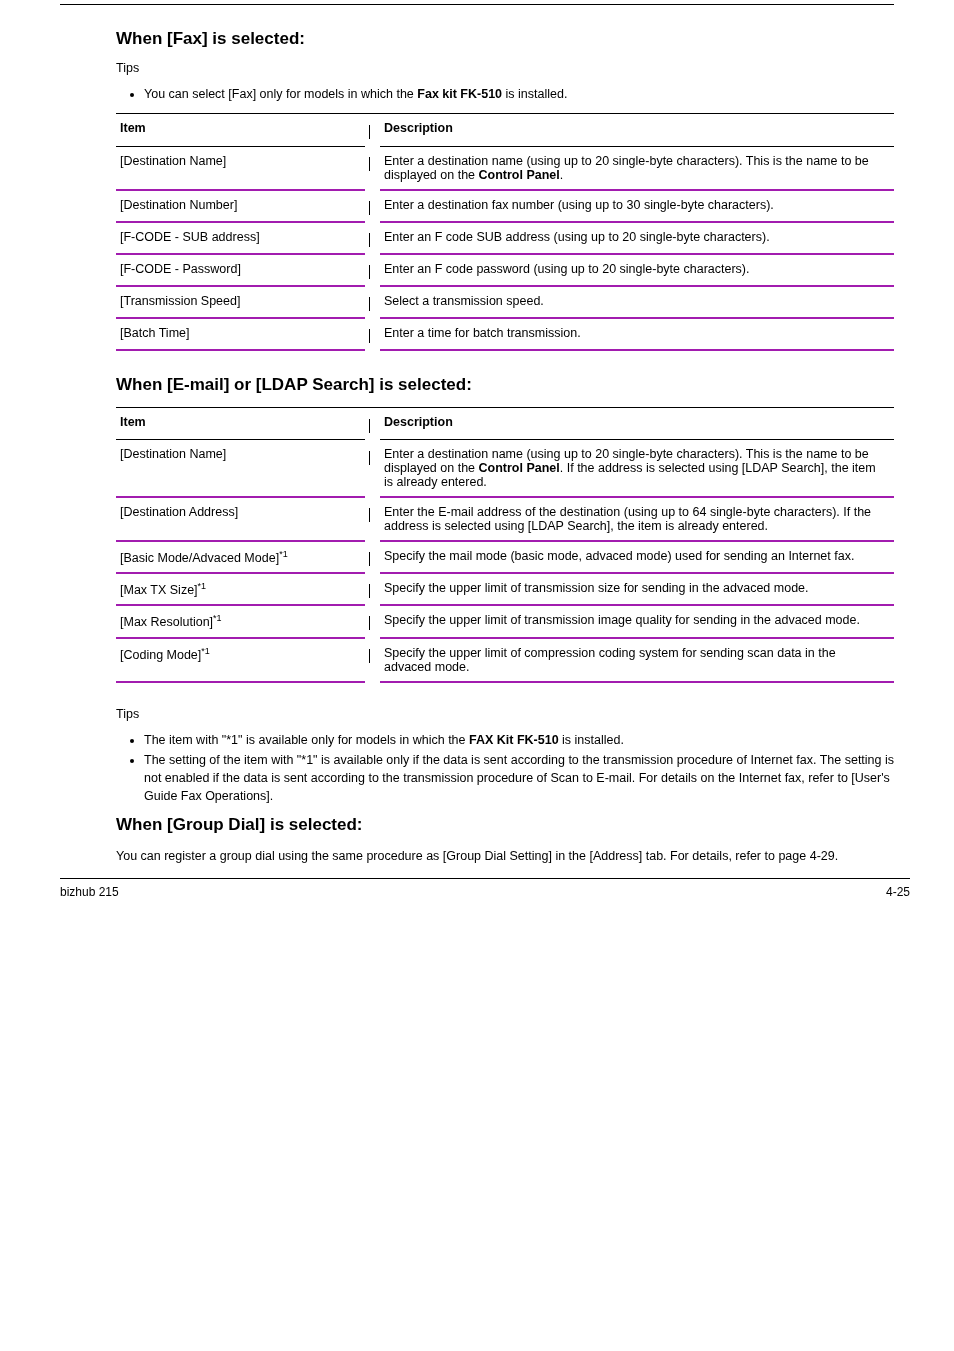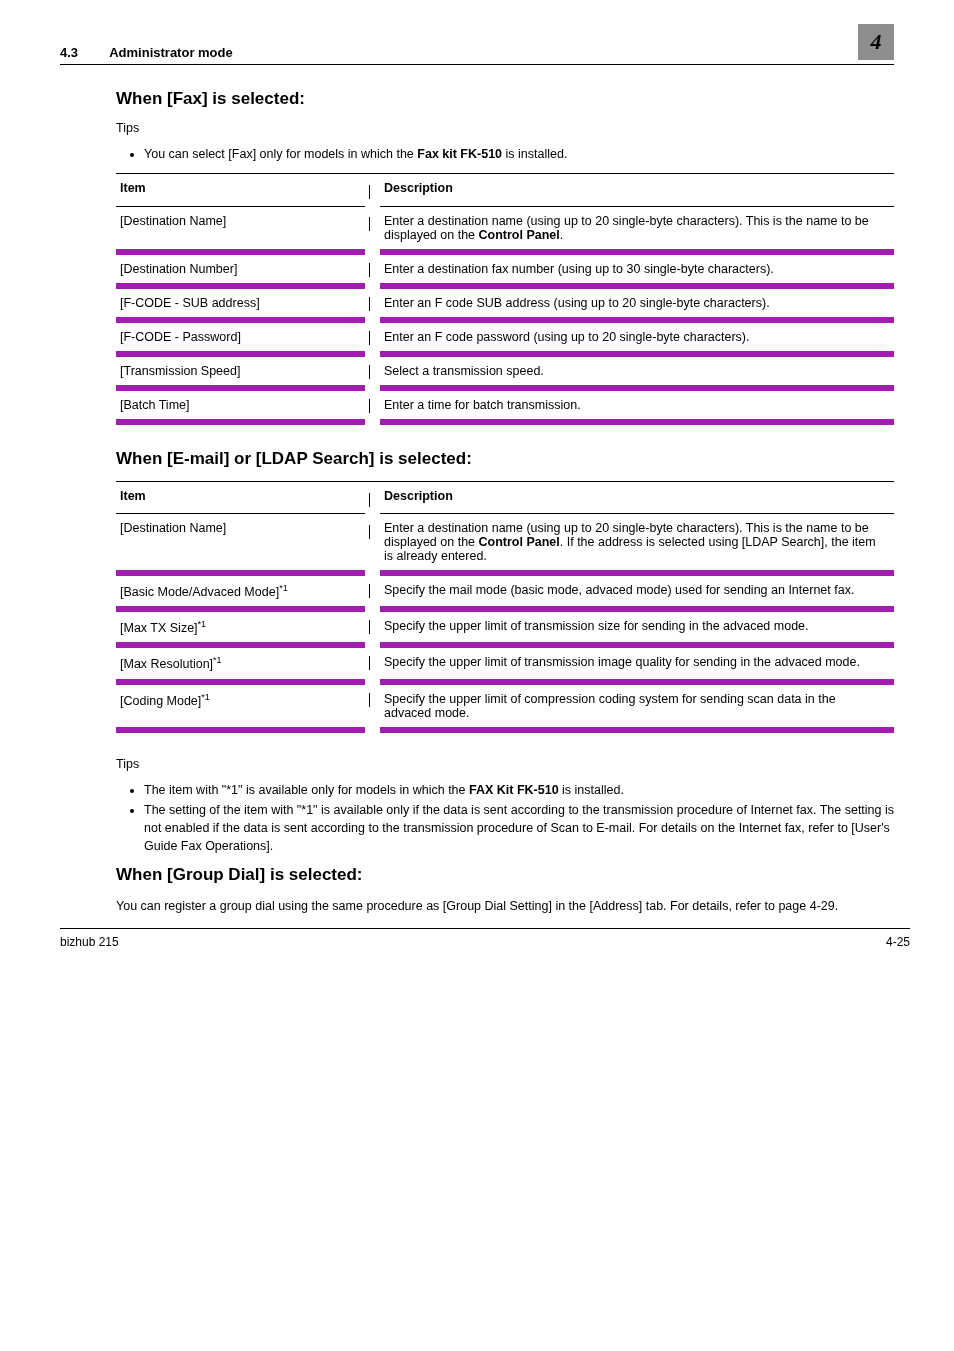--- a/index.html
+++ b/index.html
@@ -66,21 +66,21 @@
 table.spec {
   width: 100%;
   border-collapse: collapse;
   font-size: 12.5px;
   margin-bottom: 24px;
 }
 table.spec th, table.spec td {
   text-align: left;
   vertical-align: top;
   padding: 7px 10px 7px 4px;
-  border-bottom: 6px solid #a21caf;
+  border-bottom: 2px solid #a21caf;
 }
 table.spec thead th {
   border-top: 1px solid #000;
   border-bottom: 1px solid #000;
   font-weight: bold;
 }
 table.spec th.item-col,
 table.spec td.item-col {
   width: 235px;
   margin-top: 39px;
@@ -117,29 +117,20 @@
   bottom: 20px;
 }
 .page-wrapper { height: 1351px; position: relative; }
 </style>
 </head>
 <body>
 
 <div class="page-wrapper">
 <div class="page">
 
-  <div class="header-row">
-    <div class="header-left">
-      <span class="secnum">4.3</span>
-      <span>Administrator mode</span>
-    </div>
-    <div class="header-right">
-      <span>4</span>
-    </div>
-  </div>
   <hr class="header-rule">
 
   <div class="content">
 
     <h2>When [Fax] is selected:</h2>
     <div class="tips-label">Tips</div>
     <ul class="bullets">
       <li>
         <span>You can select [Fax] only for models in which the </span><b>Fax kit FK-510</b><span> is installed.</span>
       </li>
@@ -215,20 +206,27 @@
       </thead>
       <tbody id="email-tbody">
             <tr>
               <td class="item-col">[Destination Name]</td>
               <td class="col-sep">
                 <div class="col-sep-inner"></div>
               </td>
               <td><span>Enter a destination name (using up to 20 single-byte characters). This is the name to be displayed on the </span><b>Control Panel</b><span>. If the address is selected using [LDAP Search], the item is already entered.</span></td>
             </tr>
             <tr>
+              <td class="item-col">[Destination Address]</td>
+              <td class="col-sep">
+                <div class="col-sep-inner"></div>
+              </td>
+              <td><span>Enter the E-mail address of the destination (using up to 64 single-byte characters). If the address is selected using [LDAP Search], the item is already entered.</span></td>
+            </tr>
+            <tr>
               <td class="item-col">[Basic Mode/Advaced Mode]<span class="sup">*1</span></td>
               <td class="col-sep">
                 <div class="col-sep-inner"></div>
               </td>
               <td><span>Specify the mail mode (basic mode, advaced mode) used for sending an Internet fax.</span></td>
             </tr>
             <tr>
               <td class="item-col">[Max TX Size]<span class="sup">*1</span></td>
               <td class="col-sep">
                 <div class="col-sep-inner"></div>

